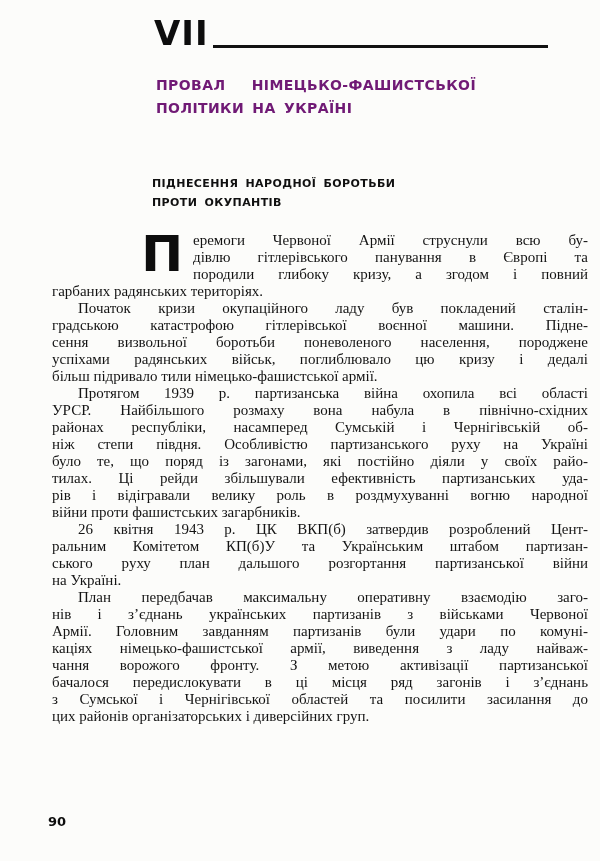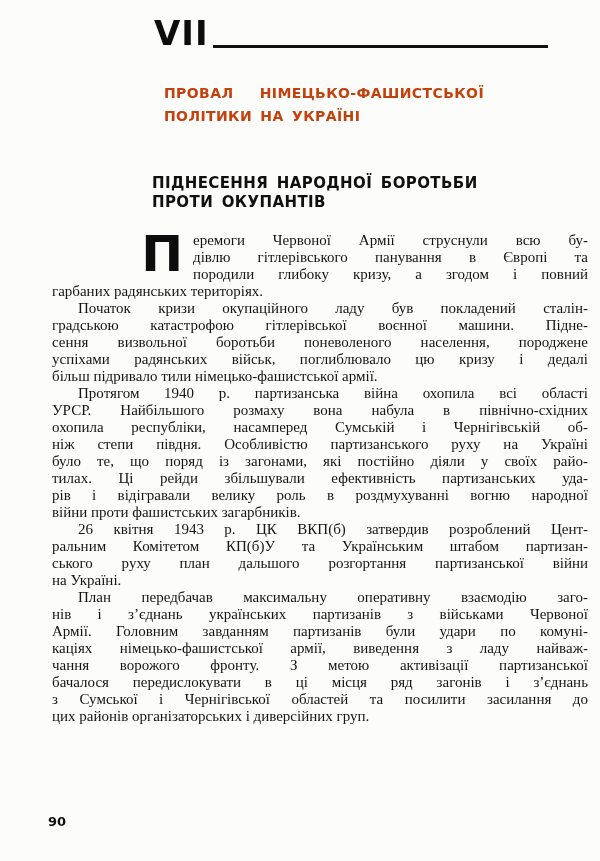--- a/index.html
+++ b/index.html
@@ -25,33 +25,33 @@
     letter-spacing:1px; color:#0d0d0d;
     padding-right:4px;
   }
   .chapter-rule {
     flex:1; height:3px; background:#111;
     margin-bottom:2px;
   }
 
   .title {
     position:absolute; left:152px; top:70px; width:320px;
-    margin:12px;
+    margin:4px;
     font-family:"DejaVu Sans", sans-serif;
     font-weight:700; font-size:14px; line-height:23px;
-    letter-spacing:0.4px; color:#c2410c;
+    letter-spacing:0.4px; color:#701a75;
   }
   .title .tline1 { display:flex; justify-content:space-between; }
   .title .tline2 { display:block; word-spacing:3px; }
 
   .subtitle {
     position:absolute; left:152px; top:174px;
     margin:0;
     font-family:"DejaVu Sans", sans-serif;
-    font-weight:700; font-size:15px; line-height:19px;
+    font-weight:700; font-size:11px; line-height:19px;
     letter-spacing:0.4px; word-spacing:3px; color:#101010;
   }
   .subtitle span { display:block; }
 
   
   .body-text {
     position:absolute; left:52px; top:232px; width:536px;
     font-family:"Liberation Serif","DejaVu Serif", serif;
     font-size:15px; line-height:17px; color:#141414;
   }
@@ -117,23 +117,23 @@
         <div class="line last">гарбаних радянських територіях.</div>
       </div>
       <div class="para">
         <div class="line indent">Початок кризи окупаційного ладу був покладений сталін-</div>
         <div class="line">градською катастрофою гітлерівської воєнної машини. Підне-</div>
         <div class="line">сення визвольної боротьби поневоленого населення, породжене</div>
         <div class="line">успіхами радянських військ, поглиблювало цю кризу і дедалі</div>
         <div class="line last">більш підривало тили німецько-фашистської армії.</div>
       </div>
       <div class="para">
-        <div class="line indent">Протягом 1940 р. партизанська війна охопила всі області</div>
+        <div class="line indent">Протягом 1939 р. партизанська війна охопила всі області</div>
         <div class="line">УРСР. Найбільшого розмаху вона набула в північно-східних</div>
-        <div class="line">охопила республіки, насамперед Сумській і Чернігівській об-</div>
+        <div class="line">районах республіки, насамперед Сумській і Чернігівській об-</div>
         <div class="line">ніж степи півдня. Особливістю партизанського руху на Україні</div>
         <div class="line">було те, що поряд із загонами, які постійно діяли у своїх райо-</div>
         <div class="line">тилах. Ці рейди збільшували ефективність партизанських уда-</div>
         <div class="line">рів і відігравали велику роль в роздмухуванні вогню народної</div>
         <div class="line last">війни проти фашистських загарбників.</div>
       </div>
       <div class="para">
         <div class="line indent">26 квітня 1943 р. ЦК ВКП(б) затвердив розроблений Цент-</div>
         <div class="line">ральним Комітетом КП(б)У та Українським штабом партизан-</div>
         <div class="line">ського руху план дальшого розгортання партизанської війни</div>

